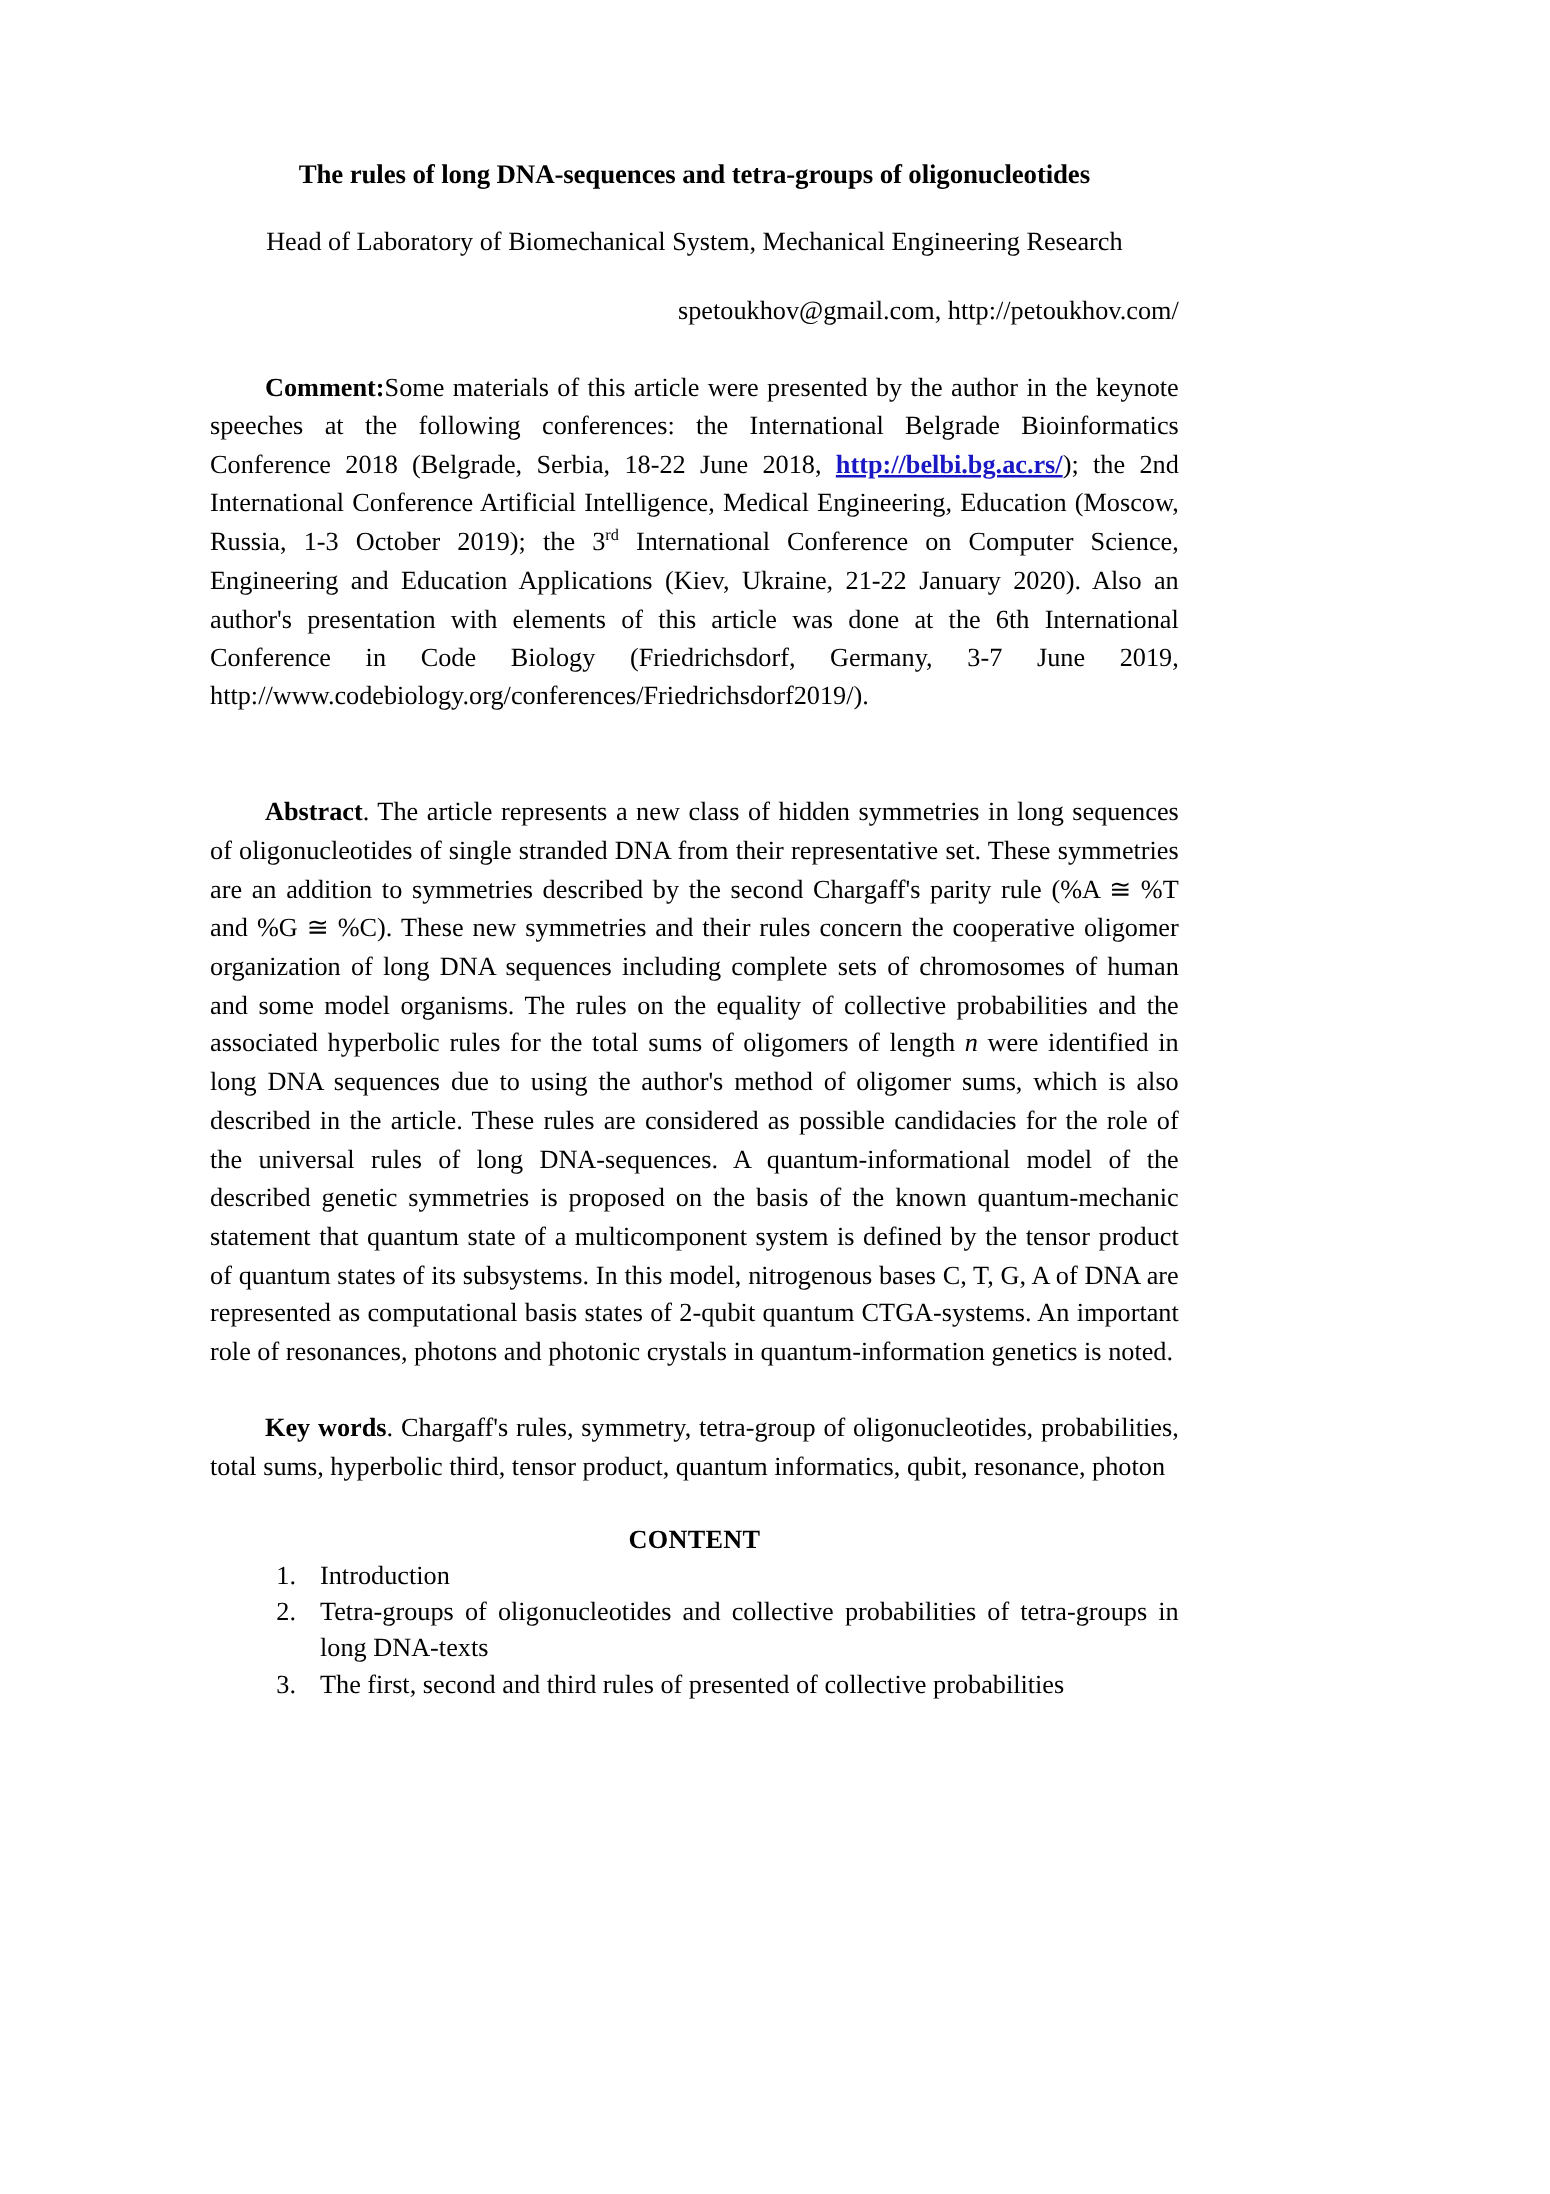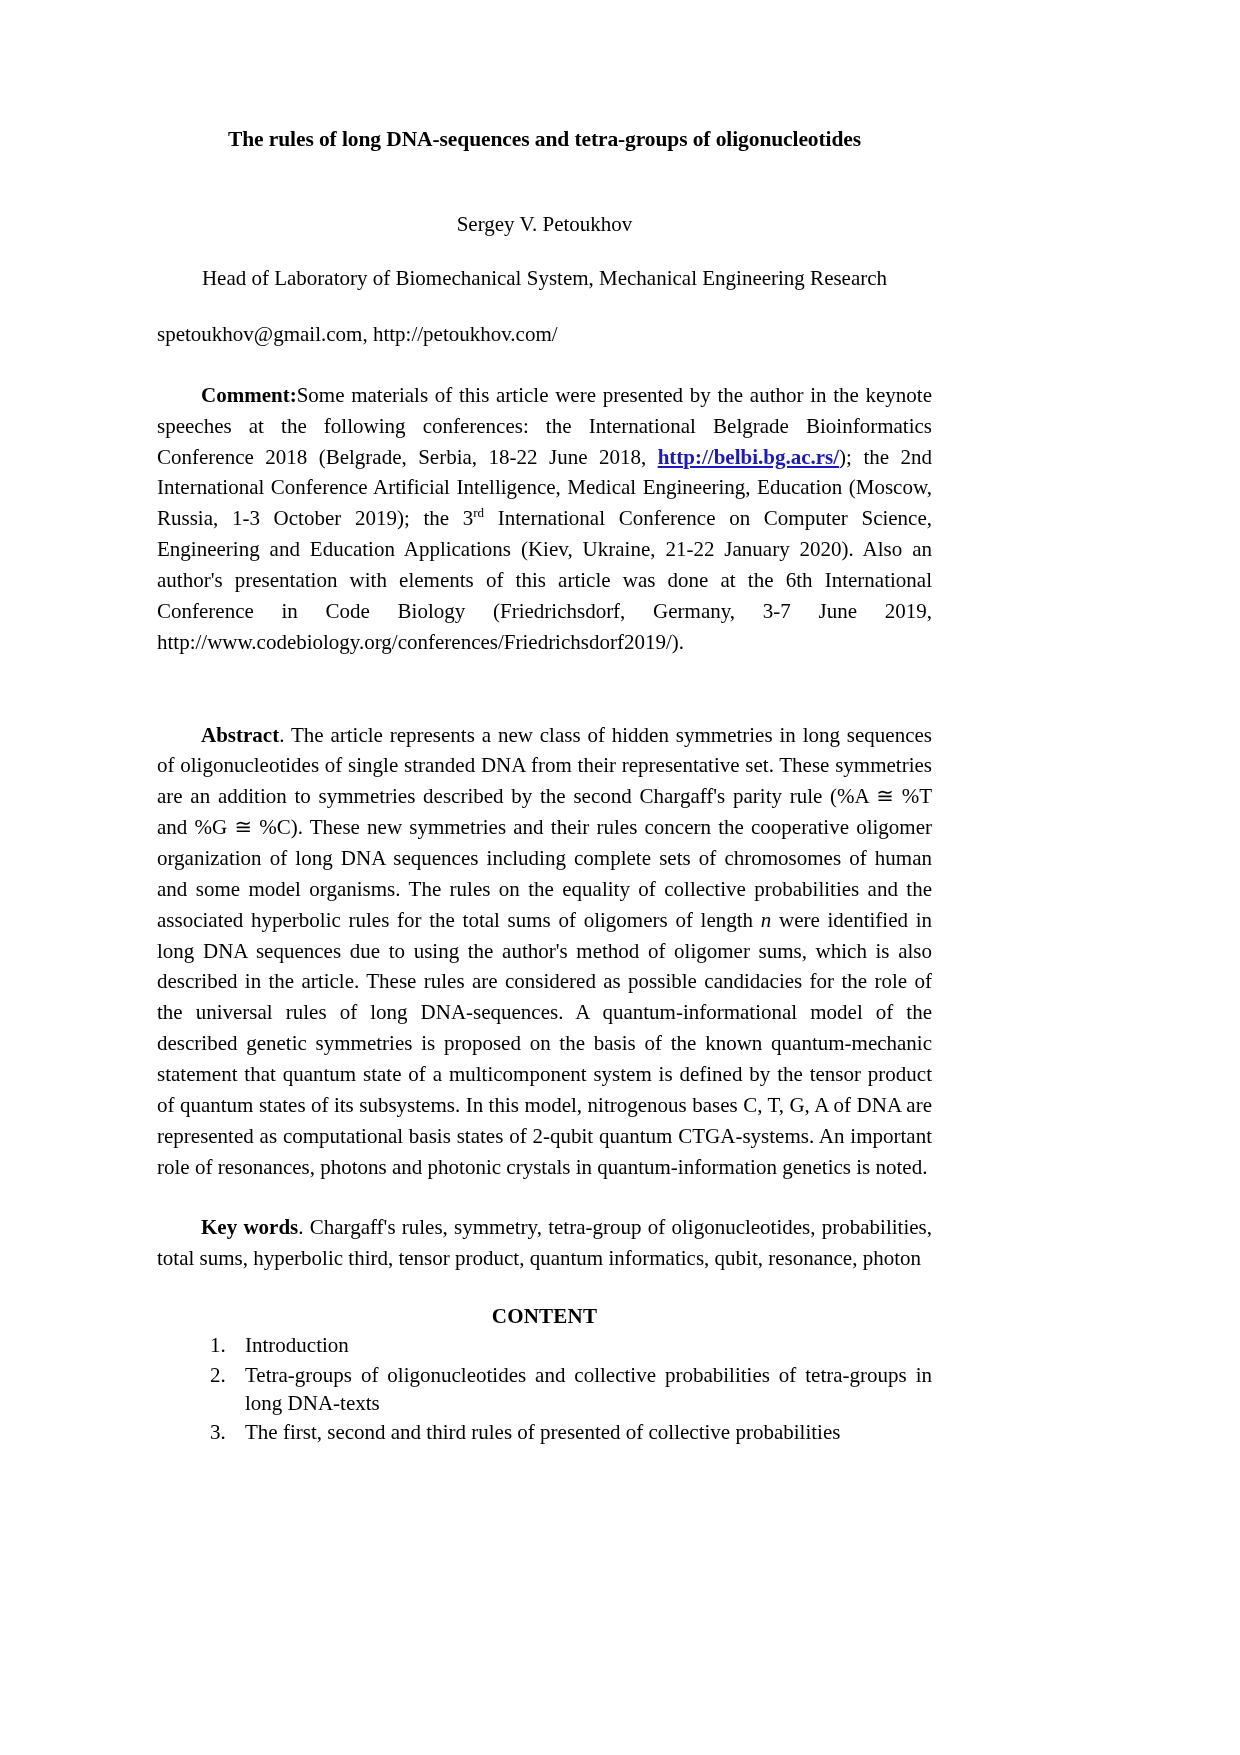--- a/index.html
+++ b/index.html
@@ -17,21 +17,21 @@
     height: 1755px;
     margin: 0 auto;
     background: #ffffff;
     position: relative;
     box-sizing: border-box;
     padding: 0;
     overflow: hidden;
   }
   .content {
     position: absolute;
-    left: 157px;
+    left: 168px;
     top: 126px;
     width: 775px;
   }
   .doc-title {
     font-weight: bold;
     font-size: 21.5px;
     text-align: center;
     line-height: 1.25;
     margin: 0 0 0 0;
     letter-spacing: -0.1px;
@@ -42,21 +42,21 @@
     line-height: 1.3;
     margin: 58px 0 0 0;
   }
   .affiliation {
     text-align: center;
     font-size: 21px;
     line-height: 1.35;
     margin: 26px 0 0 0;
   }
   .contact {
-    text-align: left;
+    text-align: right;
     font-size: 21px;
     line-height: 1.3;
     margin: 28px 0 0 0;
   }
   .para {
     text-align: justify;
     font-size: 21px;
     line-height: 1.47;
     margin: 26px 0 0 0;
     hyphens: none;
@@ -101,21 +101,20 @@
   .nojustify { text-align: left; }
 </style>
 </head>
 <body>
 
 <div class="page">
   <div class="content">
 
     <h1 class="doc-title">The rules of long DNA-sequences and tetra-groups of oligonucleotides</h1>
 
-    <div class="author">Sergey V. Petoukhov</div>
 
     <div class="affiliation">
       <span>Head of Laboratory of Biomechanical System, Mechanical Engineering Research</span>
       <br>
     </div>
 
     <div class="contact">spetoukhov@gmail.com, http://petoukhov.com/</div>
 
     <p class="para comment">
       <b>Comment:</b><span>Some materials of this article were presented by the author in the keynote speeches at the following conferences: the International Belgrade Bioinformatics Conference 2018 (Belgrade, Serbia, 18-22 June 2018, </span><a class="link" href="#">http://belbi.bg.ac.rs/</a><span>); the 2nd International Conference Artificial Intelligence, Medical Engineering, Education (Moscow, Russia, 1-3 October 2019); the 3</span><sup>rd</sup><span> International Conference on Computer Science, Engineering and Education Applications (Kiev, Ukraine, 21-22 January 2020). Also an author's presentation with elements of this article was done at the 6th International Conference in Code Biology (Friedrichsdorf, Germany, 3-7 June 2019, http://www.codebiology.org/conferences/Friedrichsdorf2019/).</span>

